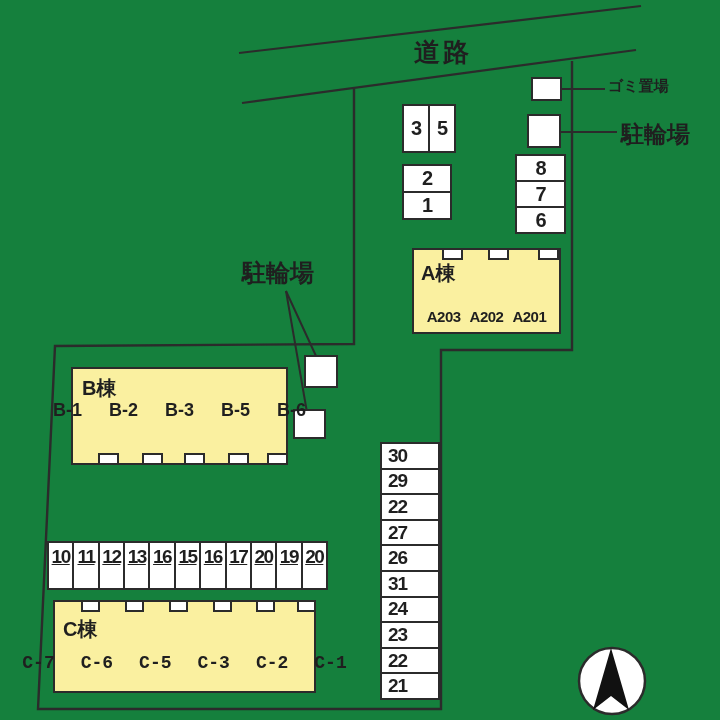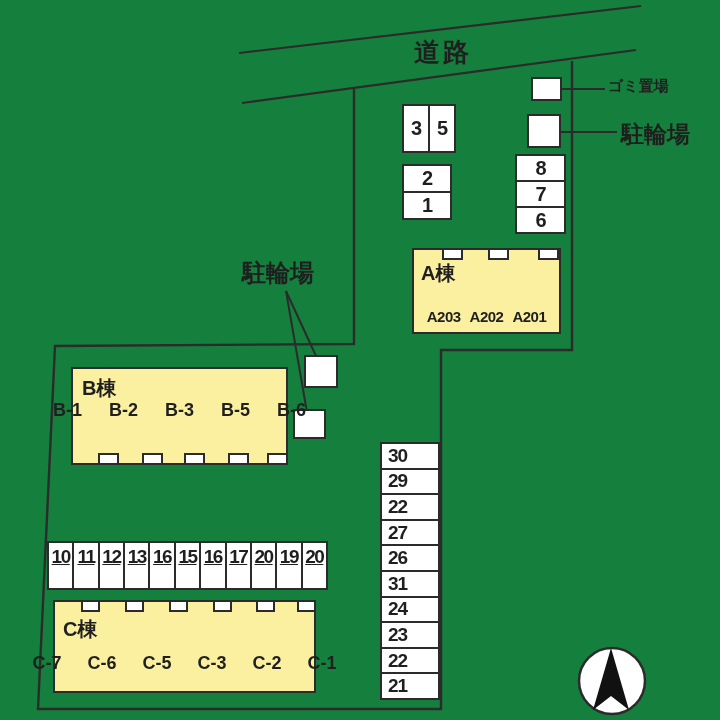--- a/index.html
+++ b/index.html
@@ -43,21 +43,21 @@
   .bname{position:absolute;font-weight:bold;font-size:20px;line-height:1;}
   .bld-a .bname{left:7px;top:13px;}
   .bld-b .bname{left:9px;top:9px;}
   .bld-c .bname{left:8px;top:17px;text-align:center;}
   .units{position:absolute;left:0;right:0;display:flex;justify-content:center;
          font-weight:bold;line-height:1.15;}
   .units span{white-space:nowrap;}
   .bld-a .units{flex-direction:column;bottom:7px;justify-content:center;}
   .bld-a .units .frow{display:flex;justify-content:center;gap:9px;font-size:15px;letter-spacing:-0.5px;}
   .bld-b .units{top:31px;gap:27px;font-size:18px;}
-  .bld-c .units{top:51px;gap:26px;font-size:18px;}
+  .bld-c .units{top:51px;gap:26px;font-size:18px;font-family:Liberation Mono, monospace;}
   .notch{position:absolute;width:21px;height:12px;background:#ffffff;border:2px solid #2b2b2b;}
   .notch.top{top:-2px;}
   .notch.bot{bottom:-2px;}
   .bld-c .notch{width:19px;}
 </style>
 </head>
 <body>
 
 <div class="stage">
 

